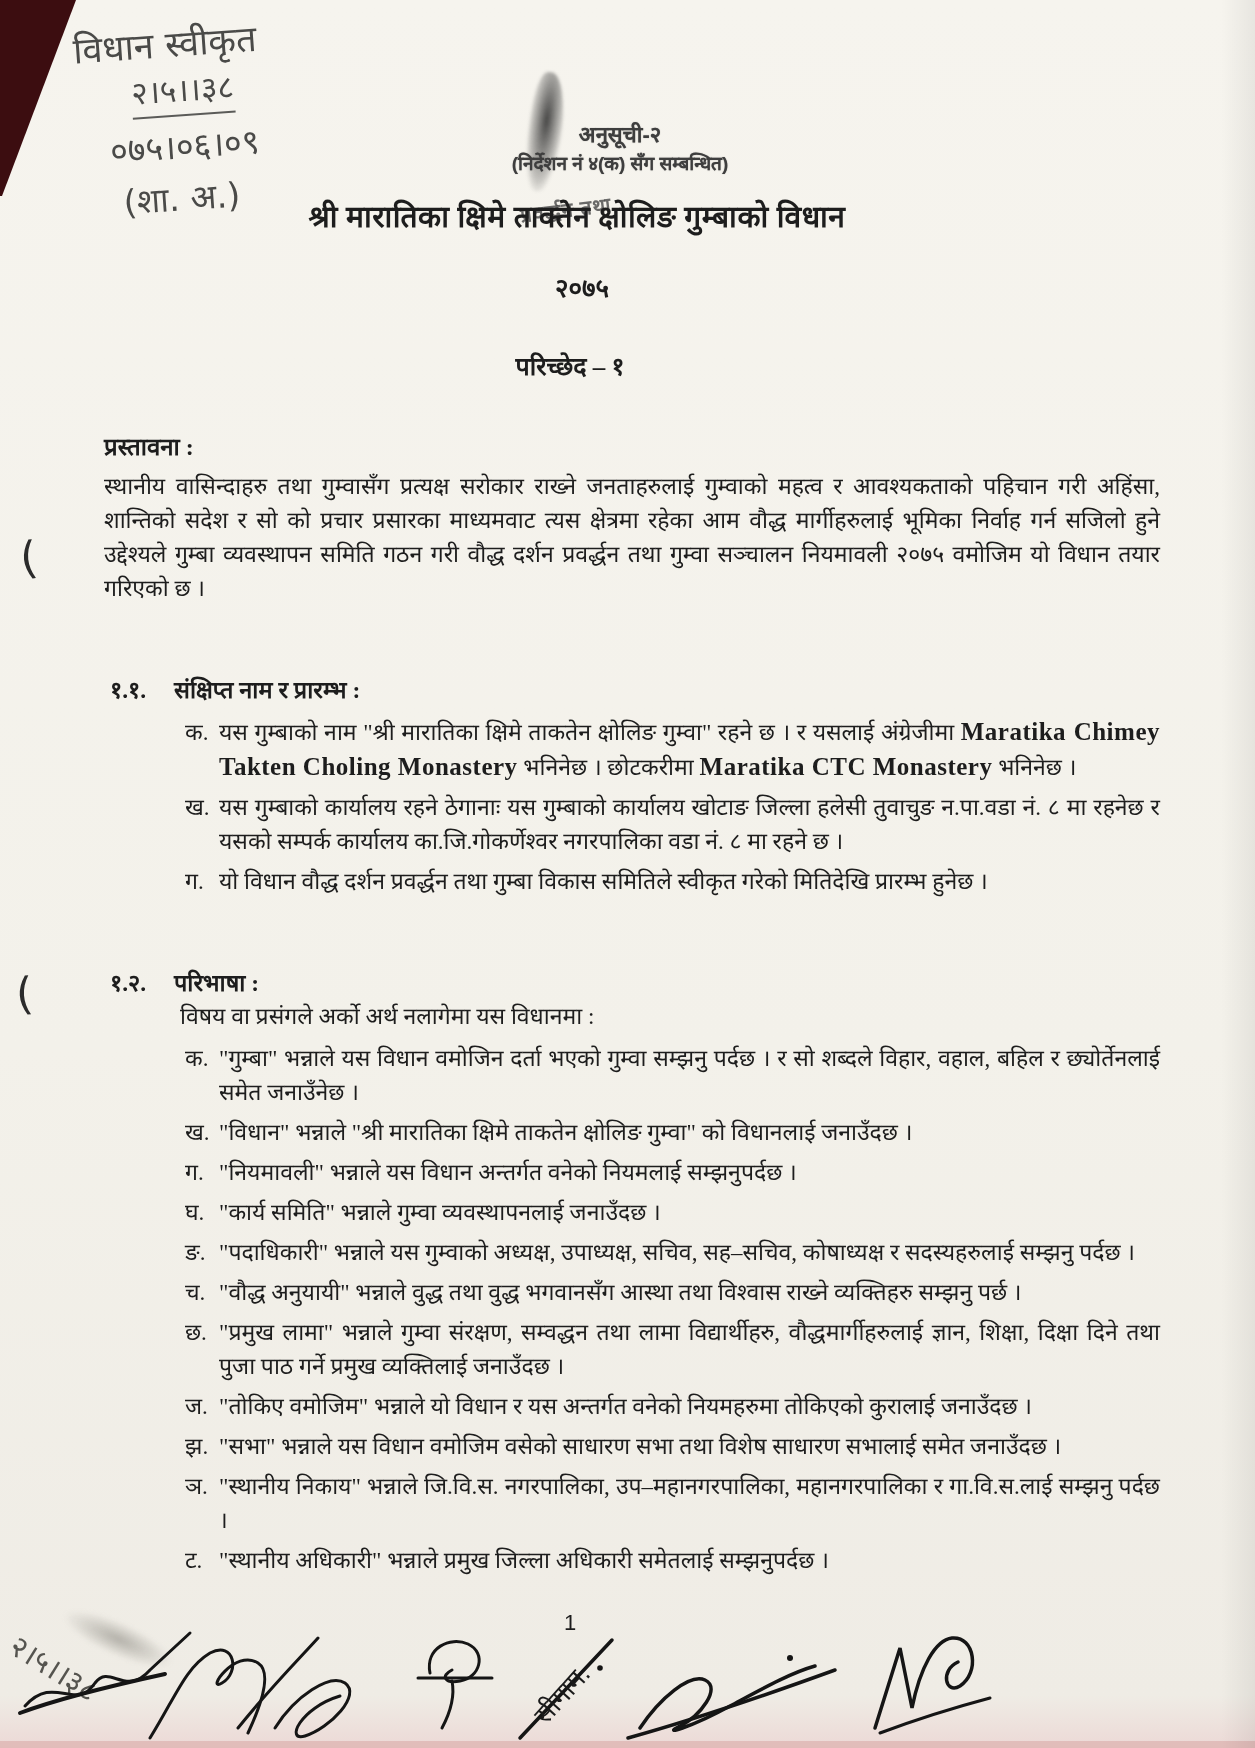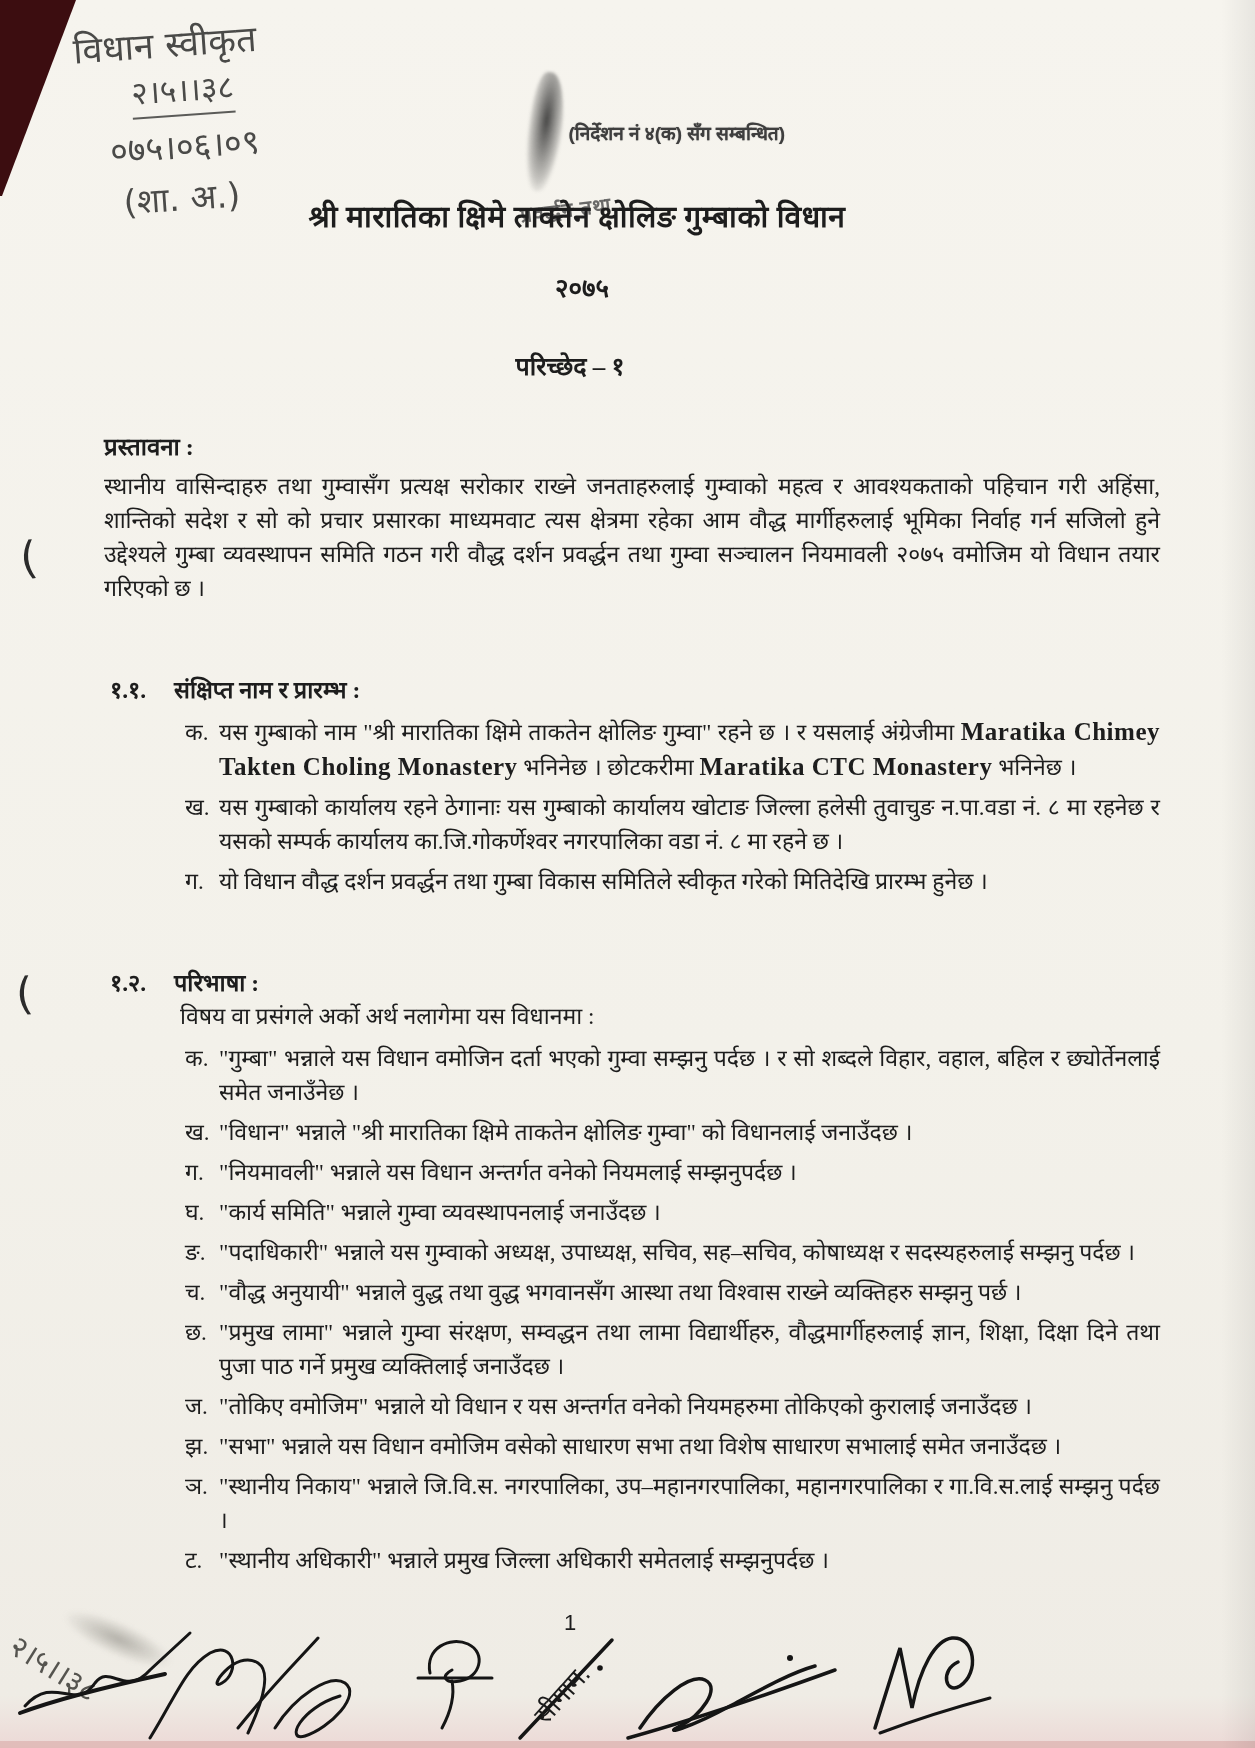--- a/index.html
+++ b/index.html
@@ -37,21 +37,21 @@
   .hand-note .l3{font-size:34px;margin-left:30px;margin-top:8px;}
   .hand-note .l4{font-size:34px;margin-left:40px;margin-top:6px;}
   
   .stamp{
     position:absolute;top:118px;left:455px;width:330px;
     text-align:center;color:#3e3e3e;
     font-family:"Liberation Sans","DejaVu Sans",sans-serif;
     text-shadow:0 0 1px rgba(60,60,60,.55);
   }
   .stamp .s1{font-size:22px;font-weight:bold;}
-  .stamp .s2{font-size:19px;font-weight:bold;margin-top:2px;text-align:right;}
+  .stamp .s2{font-size:19px;font-weight:bold;margin-top:2px;}
   .stamp-smudge{
     position:absolute;top:72px;left:528px;width:34px;height:120px;
     background:radial-gradient(ellipse at 50% 40%, rgba(40,40,40,.85), rgba(60,60,60,.25) 60%, rgba(0,0,0,0) 75%);
     filter:blur(1.5px);
     transform:rotate(8deg);
     border-radius:40% 60% 50% 50%;
   }
   .stamp-overlay{
     position:absolute;top:196px;left:520px;
     font-size:20px;color:rgba(70,70,70,.8);
@@ -115,20 +115,21 @@
 
   <div class="hand-note">
     <div class="l1">विधान स्वीकृत</div>
     <div class="l2">२।५।।३८</div>
     <div class="l3">०७५।०६।०९</div>
     <div class="l4">(शा. अ.)</div>
   </div>
 
   <div class="stamp-smudge"></div>
   <div class="stamp">
+    <div class="s1">अनुसूची-२</div>
     <div class="s2">(निर्देशन नं ४(क) सँग सम्बन्धित)</div>
   </div>
   <div class="stamp-overlay">प्रवर्द्धन तथा</div>
 
   <div class="paren-mark paren-1">(</div>
   <div class="paren-mark paren-2">(</div>
 
   <div class="content">
     <div class="doc-title">श्री मारातिका क्षिमे ताक्तेन क्षोलिङ गुम्बाको विधान</div>
     <div class="doc-year">२०७५</div>

